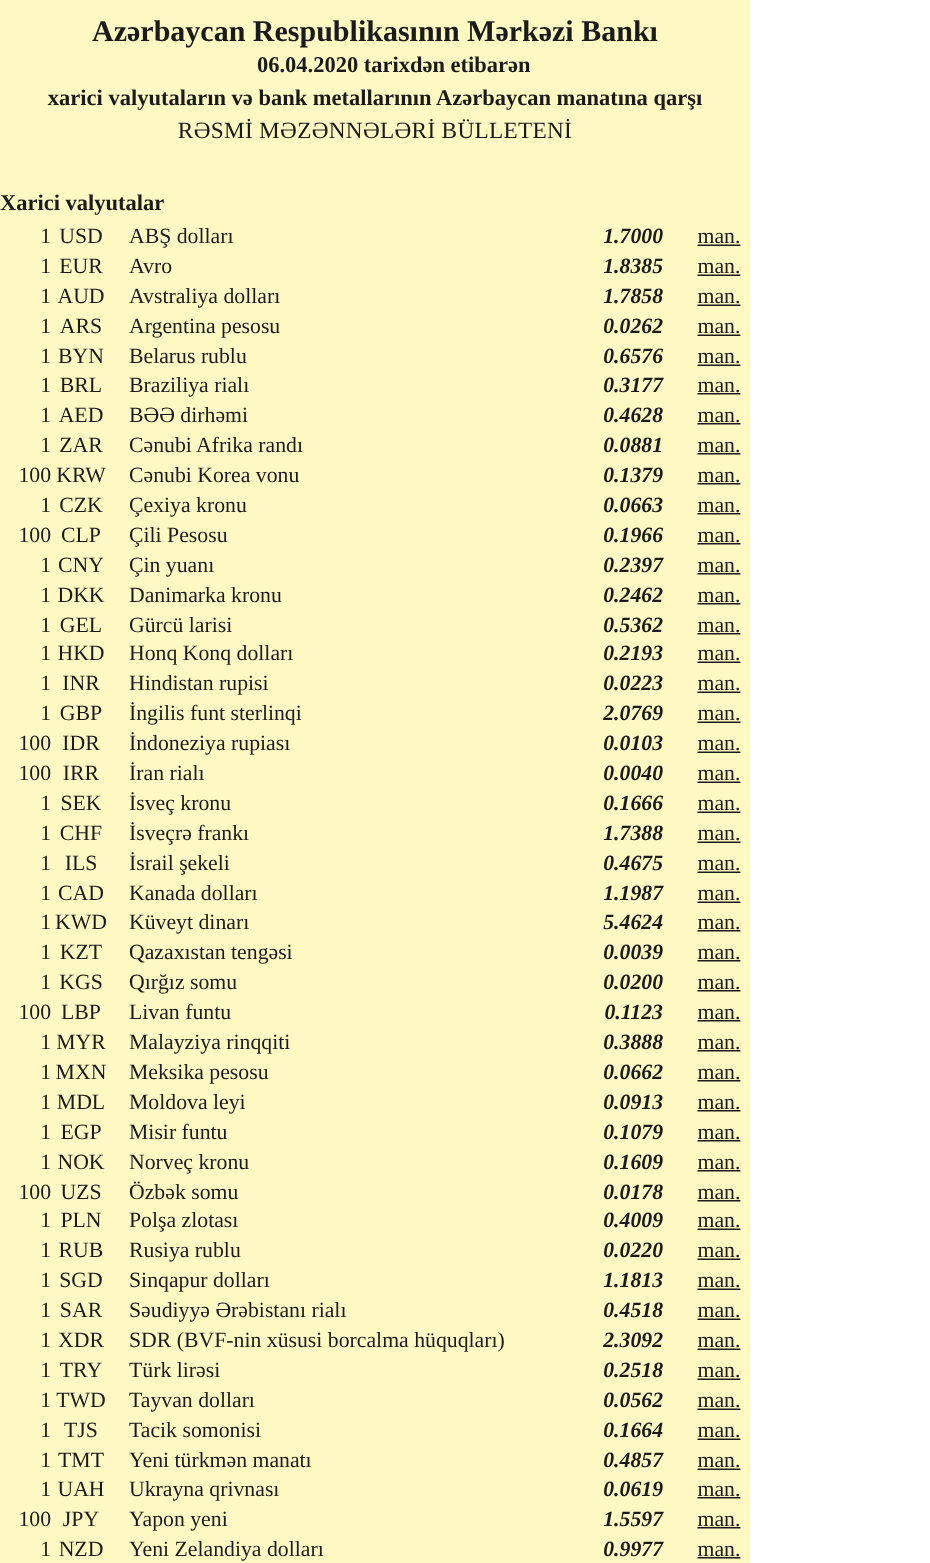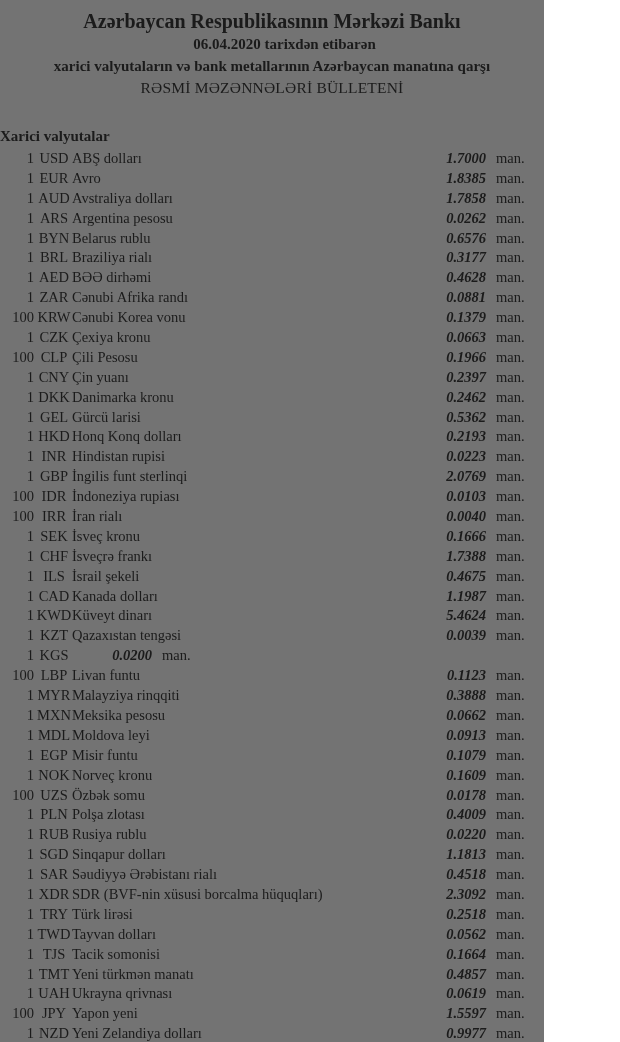--- a/index.html
+++ b/index.html
@@ -8,24 +8,24 @@
     background: #ffffff;
   }
   body {
     width: 620px;
     height: 1042px;
     font-family: "Liberation Serif", "DejaVu Serif", serif;
     color: #1b1b1b;
   }
   .page {
     position: relative;
-    width: 544px;
+    width: 500px;
     height: 1042px;
     overflow: hidden;
-    background: #737373;
+    background: #fef9c3;
   }
   header {
     text-align: center;
     padding-top: 9px;
   }
   .bank-title {
     font-size: 20px;
     font-weight: bold;
     line-height: 24px;
   }
@@ -69,35 +69,36 @@
     flex: 0 0 auto;
   }
   .code {
     width: 36px;
     margin-left: 2px;
     text-align: center;
     flex: 0 0 auto;
   }
   .name {
     flex: 1 1 auto;
-    margin-left: 0;
+    margin-left: 14px;
     overflow: hidden;
   }
   .rate {
     width: 80px;
     text-align: right;
     font-weight: bold;
     font-style: italic;
     flex: 0 0 auto;
   }
   .unit {
     width: 58px;
-    padding-left: 10px;
+    padding-left: 23px;
     box-sizing: border-box;
     flex: 0 0 auto;
+    text-decoration: underline;
   }
 </style>
 </head>
 <body>
 
 <div class="page">
   <header>
     <div class="bank-title">Azərbaycan Respublikasının Mərkəzi Bankı</div>
     <div class="date-line">06.04.2020 tarixdən etibarən</div>
     <div class="subtitle">xarici valyutaların və bank metallarının Azərbaycan manatına qarşı</div>
@@ -303,20 +304,21 @@
     <span class="qty">1</span>
     <span class="code">KZT</span>
     <span class="name">Qazaxıstan tengəsi</span>
     <span class="rate">0.0039</span>
     <span class="unit">man.</span>
   </div>
 
   <div class="row">
     <span class="qty">1</span>
     <span class="code">KGS</span>
+    <span class="name">Qırğız somu</span>
     <span class="rate">0.0200</span>
     <span class="unit">man.</span>
   </div>
 
   <div class="row">
     <span class="qty">100</span>
     <span class="code">LBP</span>
     <span class="name">Livan funtu</span>
     <span class="rate">0.1123</span>
     <span class="unit">man.</span>

